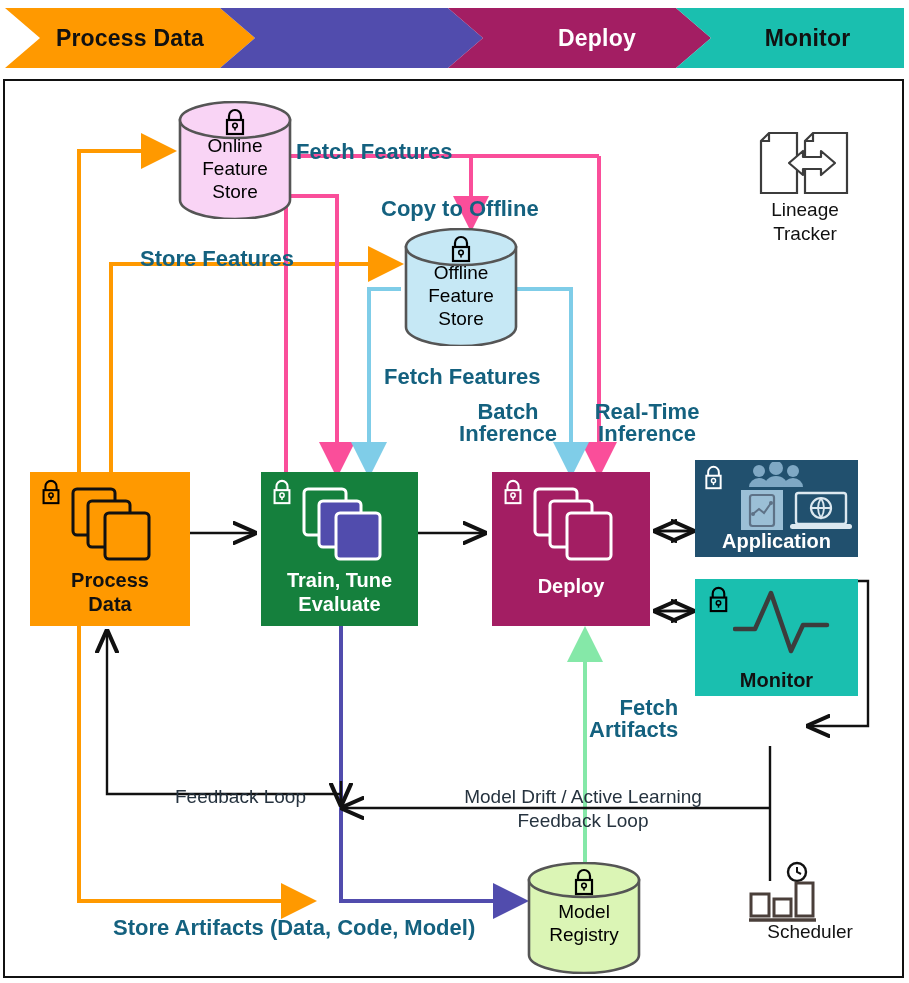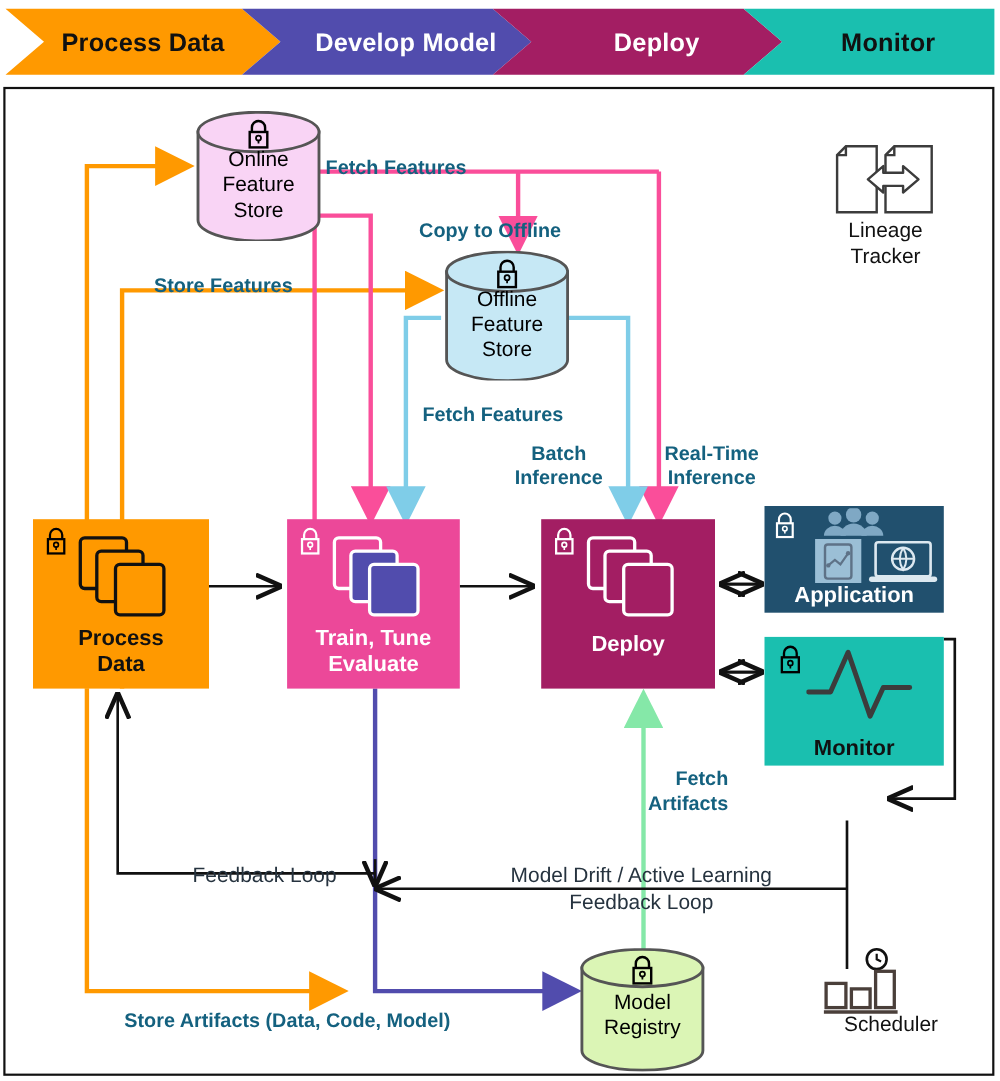--- a/index.html
+++ b/index.html
@@ -10,21 +10,21 @@
   
   #banner{position:absolute;left:0;top:0;width:909px;height:73px;}
   .chev{position:absolute;top:8px;height:60px;display:flex;align-items:center;justify-content:center;}
   .chev span{font-size:23px;font-weight:bold;letter-spacing:.2px;white-space:nowrap;}
 
   
   #frame{position:absolute;left:3px;top:79px;width:901px;height:899px;border:2px solid #111;box-sizing:border-box;background:#fff;}
 
   
   .abs{position:absolute;}
-  .lbl{position:absolute;color:#14617F;font-size:18px;font-weight:bold;line-height:22px;white-space:nowrap;}
+  .lbl{position:absolute;color:#14617F;font-size:22px;font-weight:bold;line-height:22px;white-space:nowrap;}
   .lbl.ctr{text-align:center;}
   .blk{position:absolute;color:#26333F;font-size:19px;line-height:24px;white-space:nowrap;}
   .blkname{position:absolute;color:#111;font-size:19px;line-height:22px;white-space:nowrap;}
 
   
   .pbox{position:absolute;display:flex;flex-direction:column;align-items:center;justify-content:flex-end;
         padding-bottom:10px;box-sizing:border-box;}
   .pbox .ptitle{font-size:20px;font-weight:bold;line-height:24px;text-align:center;}
 
   
@@ -44,23 +44,20 @@
   <div id="banner">
     <svg width="909" height="73" viewBox="0 0 909 73">
       <polygon id="bn0" points="5,8 220,8 255,38 220,68 5,68 40,38" fill="#FF9900"></polygon>
       <polygon id="bn1" points="220,8 448,8 483,38 448,68 220,68 255,38" fill="#514CAD"></polygon>
       <polygon id="bn2" points="448,8 676,8 711,38 676,68 448,68 483,38" fill="#A31E63"></polygon>
       <polygon id="bn3" points="676,8 904,8 904,38 904,68 676,68 711,38" fill="#1ABFAF"></polygon>
     </svg>
     <div class="chev" id="bl0" style="left: 5px; width: 250px; color: rgb(17, 17, 17);">
         <span>Process Data</span>
       </div>
-    <div class="chev" id="bl1" style="left: 255px; width: 228px; color: rgb(255, 255, 255);">
-        <span>Develop Model</span>
-      </div>
     <div class="chev" id="bl2" style="left: 483px; width: 228px; color: rgb(255, 255, 255);">
         <span>Deploy</span>
       </div>
     <div class="chev" id="bl3" style="left: 711px; width: 193px; color: rgb(17, 17, 17);">
         <span>Monitor</span>
       </div>
   </div>
 
   <div id="frame">
 
@@ -222,21 +219,21 @@
       </svg>
       <svg class="abs" style="left:40px;top:14px;" width="86" height="76" viewBox="0 0 86 76">
         <rect x="3" y="3" width="42" height="46" rx="4" fill="none" stroke="#111" stroke-width="3"></rect>
         <rect x="18" y="15" width="42" height="46" rx="4" fill="#FF9900" stroke="#111" stroke-width="3"></rect>
         <rect x="35" y="27" width="44" height="46" rx="4" fill="#FF9900" stroke="#111" stroke-width="3"></rect>
       </svg>
       <div class="ptitle" style="color:#111;margin-top:27px;">Process</div>
       <div class="ptitle" style="color:#111;">Data</div>
     </div>
 
-    <div class="pbox" id="pb1" style="left: 256px; top: 391px; width: 157px; height: 154px; background: #ec4899;">
+    <div class="pbox" id="pb1" style="left: 256px; top: 391px; width: 157px; height: 154px; background: #15803d;">
       <svg class="abs" style="left:8px;top:6px;" width="26" height="28" viewBox="0 0 28 30">
         <path d="M8,13 L8,9 a6,6 0 0 1 12,0 L20,13" fill="none" stroke="#fff" stroke-width="2.2"></path>
         <rect x="6" y="13" width="16" height="14" fill="none" stroke="#fff" stroke-width="2.2"></rect>
         <circle cx="14" cy="18.5" r="2.3" fill="none" stroke="#fff" stroke-width="1.6"></circle>
         <path d="M14,20 L14,23.5" stroke="#fff" stroke-width="1.6"></path>
       </svg>
       <svg class="abs" style="left:40px;top:14px;" width="86" height="76" viewBox="0 0 86 76">
         <rect x="3" y="3" width="42" height="46" rx="4" fill="none" stroke="#fff" stroke-width="3"></rect>
         <rect x="18" y="15" width="42" height="46" rx="4" fill="#514CAD" stroke="#fff" stroke-width="3"></rect>
         <rect x="35" y="27" width="44" height="46" rx="4" fill="#514CAD" stroke="#fff" stroke-width="3"></rect>

